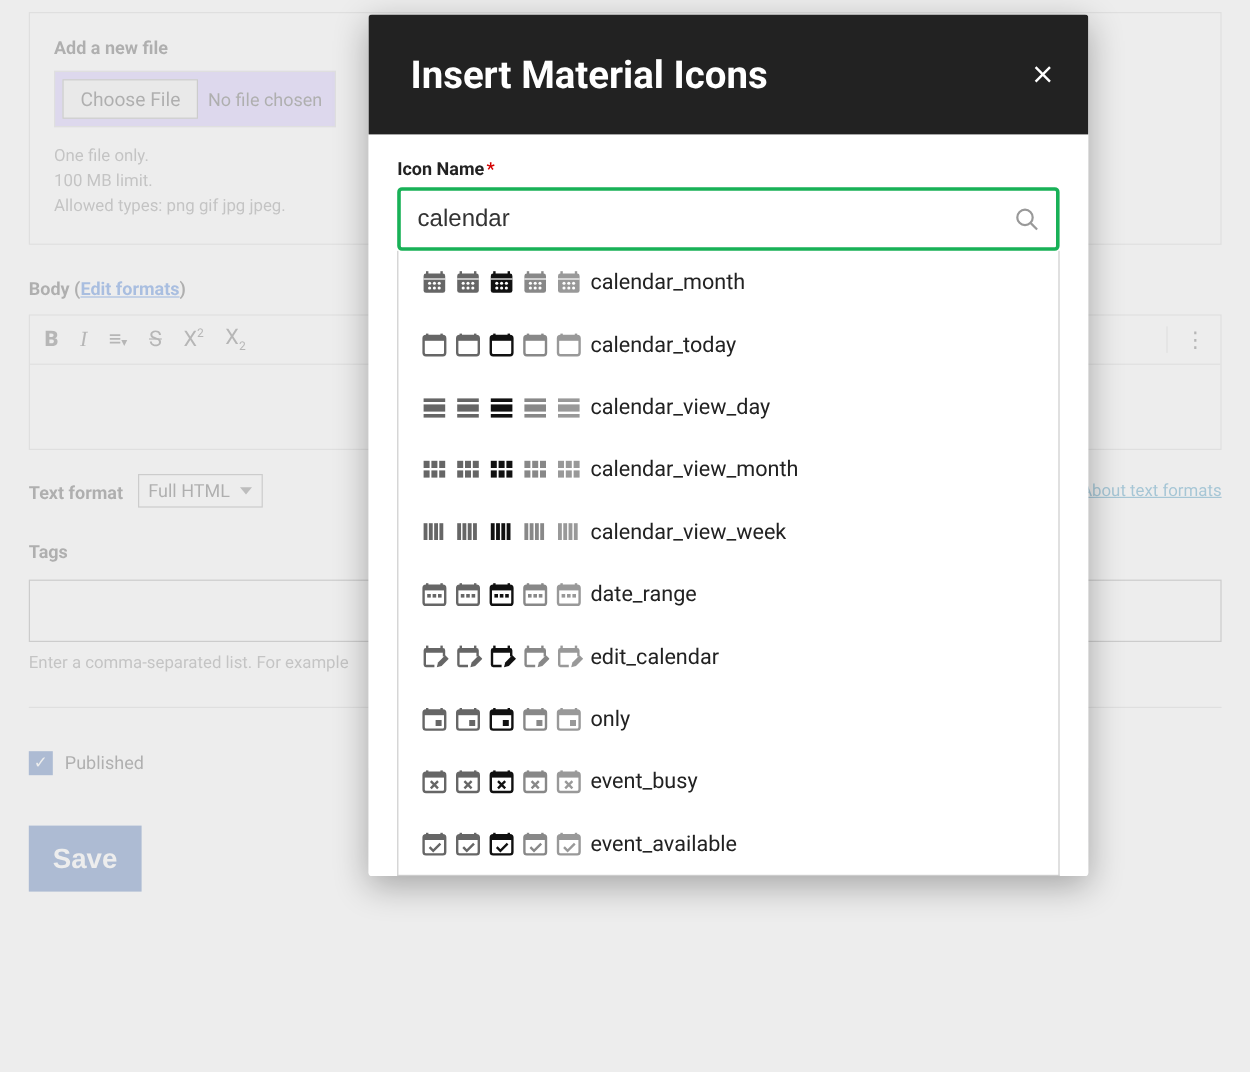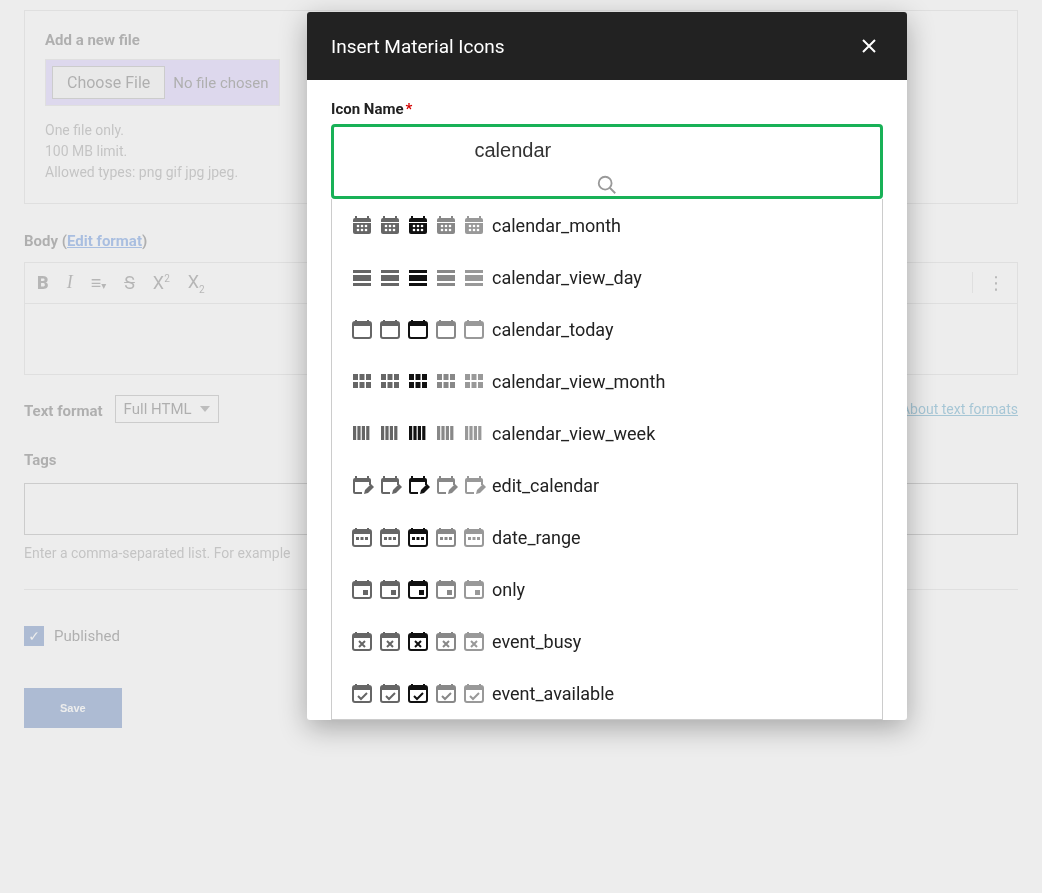--- a/index.html
+++ b/index.html
@@ -64,50 +64,50 @@
   .tags-input { border:1px solid #888; height:52px; width: 100%; margin-top:14px; }
   .tags-hint { color:#6c6c6c; font-size:14px; margin-top:10px;}
   .divider { border-top:1px solid #ccc; margin-top:28px; }
   .published-row { display:flex; align-items:center; gap:10px; margin-top:36px;}
   .checkbox {
     width:20px;height:20px;background:#1a4ea0;display:inline-flex;
     align-items:center;justify-content:center;color:#fff;font-size:14px;
   }
   .actions-bar { margin-top:42px; display:flex; gap:20px;}
   .btn-save {
-    background:#1a4ea0;color:#fff;font-weight:700;padding:14px 36px;border:none;font-size:11px;
+    background:#1a4ea0;color:#fff;font-weight:700;padding:14px 20px;border:none;font-size:23px;
   }
   .btn-preview {
     background:#d8d8d8;color:#222;font-weight:700;padding:14px 30px;border:none;font-size:17px;
   }
   
   .scrim {
     position:absolute; inset:0; background:rgba(230,230,230,0.72);
   }
   .modal {
     position:absolute; top:12px; left:307px; width:600px;
     background:#fff; box-shadow:0 8px 28px rgba(0,0,0,0.3);
     border-radius:3px; overflow:hidden;
   }
   .modal-head {
     background:#222; color:#fff; padding:20px 24px;
     display:flex; align-items:center; justify-content:space-between;
   }
-  .modal-head h2 { margin:0; font-size:19px; font-weight:400;}
+  .modal-head h2 { margin:11px; font-size:32px; font-weight:700;}
   .modal-close {
     width:28px;height:28px;display:flex;align-items:center;justify-content:center;
     cursor:pointer;
   }
   .modal-body { padding: 20px 24px 0 24px; }
   .modal-desc { font-size:18px; margin-bottom: 28px; }
   .field-label { font-weight:700; font-size:15px; }
   .req { color:#d40000; font-weight:700; margin-left:2px;}
   .search-wrap {
     border:3px solid #18b157; border-radius:4px; margin-top:6px;
-    display:flex; align-items:center; padding: 0; flex-direction: column;
+    display:flex; align-items:center; padding: 0;
   }
   .search-input {
     flex:1; border:none; outline:none; font-size:20px;
     padding: 12px 14px; color:#333; background:transparent;
   }
   .search-icon-box { width:48px; display:flex; align-items:center; justify-content:center; color:#888;}
   .results { border:1px solid #ccc; border-top:none; }
   .result-row {
     display:flex; align-items:center; gap:4px;
     padding: 14px 18px;
@@ -138,21 +138,21 @@
       </div>
     </div>
     <div class="hint">
       <div>One file only.</div>
       <div>100 MB limit.</div>
       <div>Allowed types: png gif jpg jpeg.</div>
     </div>
   </div>
 
   <div class="section-label">
-    <span>Body (</span><a class="link">Edit format</a><span>)</span>
+    <span>Body (</span><a class="link">Edit formats</a><span>)</span>
   </div>
   <div class="toolbar-wrap">
     <div class="toolbar">
       <span style="font-weight:900">B</span>
       <span style="font-style:italic;font-family:serif">I</span>
       <span>≡<span style="font-size:10px">▾</span></span>
       <span style="text-decoration:line-through">S</span>
       <span>X<sup style="font-size:10px">2</sup></span>
       <span>X<sub style="font-size:10px">2</sub></span>
       <span class="more">⋮</span>
@@ -287,60 +287,20 @@
                 <circle cx="16" cy="17" r="1.3" fill="#fff"></circle>
               </svg>
             </span>
           </div>
           <span class="icon-label">calendar_month</span>
         </div>
         <div class="result-row">
           <div class="variant-set">
             <span class="v-outl" style="color: rgb(102, 102, 102);">
               <svg viewBox="0 0 24 24">
-                <rect x="3" y="5" width="18" height="3" data-fill="" fill="rgb(102, 102, 102)"></rect>
-                <rect x="3" y="10" width="18" height="6" data-fill="" fill="rgb(102, 102, 102)"></rect>
-                <rect x="3" y="18" width="18" height="3" data-fill="" fill="rgb(102, 102, 102)"></rect>
-              </svg>
-            </span>
-            <span class="v-outl" style="color: rgb(102, 102, 102);">
-              <svg viewBox="0 0 24 24">
-                <rect x="3" y="5" width="18" height="3" data-fill="" fill="rgb(102, 102, 102)"></rect>
-                <rect x="3" y="10" width="18" height="6" data-fill="" fill="rgb(102, 102, 102)"></rect>
-                <rect x="3" y="18" width="18" height="3" data-fill="" fill="rgb(102, 102, 102)"></rect>
-              </svg>
-            </span>
-            <span class="v-fill" style="color: rgb(17, 17, 17);">
-              <svg viewBox="0 0 24 24">
-                <rect x="3" y="5" width="18" height="3" data-fill="" fill="rgb(17, 17, 17)"></rect>
-                <rect x="3" y="10" width="18" height="6" data-fill="" fill="rgb(17, 17, 17)"></rect>
-                <rect x="3" y="18" width="18" height="3" data-fill="" fill="rgb(17, 17, 17)"></rect>
-              </svg>
-            </span>
-            <span class="v-outl2" style="color: rgb(136, 136, 136);">
-              <svg viewBox="0 0 24 24">
-                <rect x="3" y="5" width="18" height="3" data-fill="" fill="rgb(136, 136, 136)"></rect>
-                <rect x="3" y="10" width="18" height="6" data-fill="" fill="rgb(136, 136, 136)"></rect>
-                <rect x="3" y="18" width="18" height="3" data-fill="" fill="rgb(136, 136, 136)"></rect>
-              </svg>
-            </span>
-            <span class="v-light" style="color: rgb(153, 153, 153);">
-              <svg viewBox="0 0 24 24">
-                <rect x="3" y="5" width="18" height="3" data-fill="" fill="rgb(153, 153, 153)"></rect>
-                <rect x="3" y="10" width="18" height="6" data-fill="" fill="rgb(153, 153, 153)"></rect>
-                <rect x="3" y="18" width="18" height="3" data-fill="" fill="rgb(153, 153, 153)"></rect>
-              </svg>
-            </span>
-          </div>
-          <span class="icon-label">calendar_view_day</span>
-        </div>
-        <div class="result-row">
-          <div class="variant-set">
-            <span class="v-outl" style="color: rgb(102, 102, 102);">
-              <svg viewBox="0 0 24 24">
                 <rect x="3" y="5" width="18" height="16" rx="2" fill="none" stroke-width="2" stroke="rgb(102, 102, 102)" data-fill="" style="fill:none"></rect>
                 <rect x="3" y="5" width="18" height="4" data-fill="" fill="rgb(102, 102, 102)"></rect>
                 <rect x="5" y="3" width="2" height="4" data-fill="" fill="rgb(102, 102, 102)"></rect>
                 <rect x="17" y="3" width="2" height="4" data-fill="" fill="rgb(102, 102, 102)"></rect>
               </svg>
             </span>
             <span class="v-outl" style="color: rgb(102, 102, 102);">
               <svg viewBox="0 0 24 24">
                 <rect x="3" y="5" width="18" height="16" rx="2" fill="none" stroke-width="2" stroke="rgb(102, 102, 102)" data-fill="" style="fill:none"></rect>
                 <rect x="3" y="5" width="18" height="4" data-fill="" fill="rgb(102, 102, 102)"></rect>
@@ -367,20 +327,60 @@
             <span class="v-light" style="color: rgb(153, 153, 153);">
               <svg viewBox="0 0 24 24">
                 <rect x="3" y="5" width="18" height="16" rx="2" fill="none" stroke-width="2" stroke="rgb(153, 153, 153)" data-fill="" style="fill:none"></rect>
                 <rect x="3" y="5" width="18" height="4" data-fill="" fill="rgb(153, 153, 153)"></rect>
                 <rect x="5" y="3" width="2" height="4" data-fill="" fill="rgb(153, 153, 153)"></rect>
                 <rect x="17" y="3" width="2" height="4" data-fill="" fill="rgb(153, 153, 153)"></rect>
               </svg>
             </span>
           </div>
           <span class="icon-label">calendar_today</span>
+        </div>
+        <div class="result-row">
+          <div class="variant-set">
+            <span class="v-outl" style="color: rgb(102, 102, 102);">
+              <svg viewBox="0 0 24 24">
+                <rect x="3" y="5" width="18" height="3" data-fill="" fill="rgb(102, 102, 102)"></rect>
+                <rect x="3" y="10" width="18" height="6" data-fill="" fill="rgb(102, 102, 102)"></rect>
+                <rect x="3" y="18" width="18" height="3" data-fill="" fill="rgb(102, 102, 102)"></rect>
+              </svg>
+            </span>
+            <span class="v-outl" style="color: rgb(102, 102, 102);">
+              <svg viewBox="0 0 24 24">
+                <rect x="3" y="5" width="18" height="3" data-fill="" fill="rgb(102, 102, 102)"></rect>
+                <rect x="3" y="10" width="18" height="6" data-fill="" fill="rgb(102, 102, 102)"></rect>
+                <rect x="3" y="18" width="18" height="3" data-fill="" fill="rgb(102, 102, 102)"></rect>
+              </svg>
+            </span>
+            <span class="v-fill" style="color: rgb(17, 17, 17);">
+              <svg viewBox="0 0 24 24">
+                <rect x="3" y="5" width="18" height="3" data-fill="" fill="rgb(17, 17, 17)"></rect>
+                <rect x="3" y="10" width="18" height="6" data-fill="" fill="rgb(17, 17, 17)"></rect>
+                <rect x="3" y="18" width="18" height="3" data-fill="" fill="rgb(17, 17, 17)"></rect>
+              </svg>
+            </span>
+            <span class="v-outl2" style="color: rgb(136, 136, 136);">
+              <svg viewBox="0 0 24 24">
+                <rect x="3" y="5" width="18" height="3" data-fill="" fill="rgb(136, 136, 136)"></rect>
+                <rect x="3" y="10" width="18" height="6" data-fill="" fill="rgb(136, 136, 136)"></rect>
+                <rect x="3" y="18" width="18" height="3" data-fill="" fill="rgb(136, 136, 136)"></rect>
+              </svg>
+            </span>
+            <span class="v-light" style="color: rgb(153, 153, 153);">
+              <svg viewBox="0 0 24 24">
+                <rect x="3" y="5" width="18" height="3" data-fill="" fill="rgb(153, 153, 153)"></rect>
+                <rect x="3" y="10" width="18" height="6" data-fill="" fill="rgb(153, 153, 153)"></rect>
+                <rect x="3" y="18" width="18" height="3" data-fill="" fill="rgb(153, 153, 153)"></rect>
+              </svg>
+            </span>
+          </div>
+          <span class="icon-label">calendar_view_day</span>
         </div>
         <div class="result-row">
           <div class="variant-set">
             <span class="v-outl" style="color: rgb(102, 102, 102);">
               <svg viewBox="0 0 24 24">
                 <rect x="3" y="5" width="18" height="14" fill="none"></rect>
                 <rect x="3" y="5" width="5" height="6" data-fill="" fill="rgb(102, 102, 102)"></rect>
                 <rect x="9.5" y="5" width="5" height="6" data-fill="" fill="rgb(102, 102, 102)"></rect>
                 <rect x="16" y="5" width="5" height="6" data-fill="" fill="rgb(102, 102, 102)"></rect>
                 <rect x="3" y="13" width="5" height="6" data-fill="" fill="rgb(102, 102, 102)"></rect>
@@ -477,65 +477,20 @@
                 <rect x="16.2" y="5" width="3.2" height="14" data-fill="" fill="rgb(153, 153, 153)"></rect>
               </svg>
             </span>
           </div>
           <span class="icon-label">calendar_view_week</span>
         </div>
         <div class="result-row">
           <div class="variant-set">
             <span class="v-outl" style="color: rgb(102, 102, 102);">
               <svg viewBox="0 0 24 24">
-                <path d="M3 7 a2 2 0 0 1 2 -2 h14 a2 2 0 0 1 2 2 v5 h-2 v-3 h-14 v10 h7 v2 h-7 a2 2 0 0 1 -2 -2 z" data-fill="" fill="rgb(102, 102, 102)"></path>
-                <rect x="5" y="3" width="2" height="4" data-fill="" fill="rgb(102, 102, 102)"></rect>
-                <rect x="17" y="3" width="2" height="4" data-fill="" fill="rgb(102, 102, 102)"></rect>
-                <path d="M14 21 l1-4 6-6 3 3 -6 6z" data-fill="" fill="rgb(102, 102, 102)"></path>
-              </svg>
-            </span>
-            <span class="v-outl" style="color: rgb(102, 102, 102);">
-              <svg viewBox="0 0 24 24">
-                <path d="M3 7 a2 2 0 0 1 2 -2 h14 a2 2 0 0 1 2 2 v5 h-2 v-3 h-14 v10 h7 v2 h-7 a2 2 0 0 1 -2 -2 z" data-fill="" fill="rgb(102, 102, 102)"></path>
-                <rect x="5" y="3" width="2" height="4" data-fill="" fill="rgb(102, 102, 102)"></rect>
-                <rect x="17" y="3" width="2" height="4" data-fill="" fill="rgb(102, 102, 102)"></rect>
-                <path d="M14 21 l1-4 6-6 3 3 -6 6z" data-fill="" fill="rgb(102, 102, 102)"></path>
-              </svg>
-            </span>
-            <span class="v-fill" style="color: rgb(17, 17, 17);">
-              <svg viewBox="0 0 24 24">
-                <path d="M3 7 a2 2 0 0 1 2 -2 h14 a2 2 0 0 1 2 2 v5 h-2 v-3 h-14 v10 h7 v2 h-7 a2 2 0 0 1 -2 -2 z" data-fill="" fill="rgb(17, 17, 17)"></path>
-                <rect x="5" y="3" width="2" height="4" data-fill="" fill="rgb(17, 17, 17)"></rect>
-                <rect x="17" y="3" width="2" height="4" data-fill="" fill="rgb(17, 17, 17)"></rect>
-                <path d="M14 21 l1-4 6-6 3 3 -6 6z" data-fill="" fill="rgb(17, 17, 17)"></path>
-              </svg>
-            </span>
-            <span class="v-outl2" style="color: rgb(136, 136, 136);">
-              <svg viewBox="0 0 24 24">
-                <path d="M3 7 a2 2 0 0 1 2 -2 h14 a2 2 0 0 1 2 2 v5 h-2 v-3 h-14 v10 h7 v2 h-7 a2 2 0 0 1 -2 -2 z" data-fill="" fill="rgb(136, 136, 136)"></path>
-                <rect x="5" y="3" width="2" height="4" data-fill="" fill="rgb(136, 136, 136)"></rect>
-                <rect x="17" y="3" width="2" height="4" data-fill="" fill="rgb(136, 136, 136)"></rect>
-                <path d="M14 21 l1-4 6-6 3 3 -6 6z" data-fill="" fill="rgb(136, 136, 136)"></path>
-              </svg>
-            </span>
-            <span class="v-light" style="color: rgb(153, 153, 153);">
-              <svg viewBox="0 0 24 24">
-                <path d="M3 7 a2 2 0 0 1 2 -2 h14 a2 2 0 0 1 2 2 v5 h-2 v-3 h-14 v10 h7 v2 h-7 a2 2 0 0 1 -2 -2 z" data-fill="" fill="rgb(153, 153, 153)"></path>
-                <rect x="5" y="3" width="2" height="4" data-fill="" fill="rgb(153, 153, 153)"></rect>
-                <rect x="17" y="3" width="2" height="4" data-fill="" fill="rgb(153, 153, 153)"></rect>
-                <path d="M14 21 l1-4 6-6 3 3 -6 6z" data-fill="" fill="rgb(153, 153, 153)"></path>
-              </svg>
-            </span>
-          </div>
-          <span class="icon-label">edit_calendar</span>
-        </div>
-        <div class="result-row">
-          <div class="variant-set">
-            <span class="v-outl" style="color: rgb(102, 102, 102);">
-              <svg viewBox="0 0 24 24">
                 <rect x="3" y="5" width="18" height="16" rx="2" fill="none" stroke="rgb(102, 102, 102)" stroke-width="2" data-fill="" style="fill:none"></rect>
                 <rect x="3" y="5" width="18" height="4" data-fill="" fill="rgb(102, 102, 102)"></rect>
                 <rect x="5" y="3" width="2" height="4" data-fill="" fill="rgb(102, 102, 102)"></rect>
                 <rect x="17" y="3" width="2" height="4" data-fill="" fill="rgb(102, 102, 102)"></rect>
                 <rect x="6" y="12" width="3" height="3" data-fill="" fill="rgb(102, 102, 102)"></rect>
                 <rect x="10.5" y="12" width="3" height="3" data-fill="" fill="rgb(102, 102, 102)"></rect>
                 <rect x="15" y="12" width="3" height="3" data-fill="" fill="rgb(102, 102, 102)"></rect>
               </svg>
             </span>
             <span class="v-outl" style="color: rgb(102, 102, 102);">
@@ -582,20 +537,65 @@
                 <rect x="15" y="12" width="3" height="3" data-fill="" fill="rgb(153, 153, 153)"></rect>
               </svg>
             </span>
           </div>
           <span class="icon-label">date_range</span>
         </div>
         <div class="result-row">
           <div class="variant-set">
             <span class="v-outl" style="color: rgb(102, 102, 102);">
               <svg viewBox="0 0 24 24">
+                <path d="M3 7 a2 2 0 0 1 2 -2 h14 a2 2 0 0 1 2 2 v5 h-2 v-3 h-14 v10 h7 v2 h-7 a2 2 0 0 1 -2 -2 z" data-fill="" fill="rgb(102, 102, 102)"></path>
+                <rect x="5" y="3" width="2" height="4" data-fill="" fill="rgb(102, 102, 102)"></rect>
+                <rect x="17" y="3" width="2" height="4" data-fill="" fill="rgb(102, 102, 102)"></rect>
+                <path d="M14 21 l1-4 6-6 3 3 -6 6z" data-fill="" fill="rgb(102, 102, 102)"></path>
+              </svg>
+            </span>
+            <span class="v-outl" style="color: rgb(102, 102, 102);">
+              <svg viewBox="0 0 24 24">
+                <path d="M3 7 a2 2 0 0 1 2 -2 h14 a2 2 0 0 1 2 2 v5 h-2 v-3 h-14 v10 h7 v2 h-7 a2 2 0 0 1 -2 -2 z" data-fill="" fill="rgb(102, 102, 102)"></path>
+                <rect x="5" y="3" width="2" height="4" data-fill="" fill="rgb(102, 102, 102)"></rect>
+                <rect x="17" y="3" width="2" height="4" data-fill="" fill="rgb(102, 102, 102)"></rect>
+                <path d="M14 21 l1-4 6-6 3 3 -6 6z" data-fill="" fill="rgb(102, 102, 102)"></path>
+              </svg>
+            </span>
+            <span class="v-fill" style="color: rgb(17, 17, 17);">
+              <svg viewBox="0 0 24 24">
+                <path d="M3 7 a2 2 0 0 1 2 -2 h14 a2 2 0 0 1 2 2 v5 h-2 v-3 h-14 v10 h7 v2 h-7 a2 2 0 0 1 -2 -2 z" data-fill="" fill="rgb(17, 17, 17)"></path>
+                <rect x="5" y="3" width="2" height="4" data-fill="" fill="rgb(17, 17, 17)"></rect>
+                <rect x="17" y="3" width="2" height="4" data-fill="" fill="rgb(17, 17, 17)"></rect>
+                <path d="M14 21 l1-4 6-6 3 3 -6 6z" data-fill="" fill="rgb(17, 17, 17)"></path>
+              </svg>
+            </span>
+            <span class="v-outl2" style="color: rgb(136, 136, 136);">
+              <svg viewBox="0 0 24 24">
+                <path d="M3 7 a2 2 0 0 1 2 -2 h14 a2 2 0 0 1 2 2 v5 h-2 v-3 h-14 v10 h7 v2 h-7 a2 2 0 0 1 -2 -2 z" data-fill="" fill="rgb(136, 136, 136)"></path>
+                <rect x="5" y="3" width="2" height="4" data-fill="" fill="rgb(136, 136, 136)"></rect>
+                <rect x="17" y="3" width="2" height="4" data-fill="" fill="rgb(136, 136, 136)"></rect>
+                <path d="M14 21 l1-4 6-6 3 3 -6 6z" data-fill="" fill="rgb(136, 136, 136)"></path>
+              </svg>
+            </span>
+            <span class="v-light" style="color: rgb(153, 153, 153);">
+              <svg viewBox="0 0 24 24">
+                <path d="M3 7 a2 2 0 0 1 2 -2 h14 a2 2 0 0 1 2 2 v5 h-2 v-3 h-14 v10 h7 v2 h-7 a2 2 0 0 1 -2 -2 z" data-fill="" fill="rgb(153, 153, 153)"></path>
+                <rect x="5" y="3" width="2" height="4" data-fill="" fill="rgb(153, 153, 153)"></rect>
+                <rect x="17" y="3" width="2" height="4" data-fill="" fill="rgb(153, 153, 153)"></rect>
+                <path d="M14 21 l1-4 6-6 3 3 -6 6z" data-fill="" fill="rgb(153, 153, 153)"></path>
+              </svg>
+            </span>
+          </div>
+          <span class="icon-label">edit_calendar</span>
+        </div>
+        <div class="result-row">
+          <div class="variant-set">
+            <span class="v-outl" style="color: rgb(102, 102, 102);">
+              <svg viewBox="0 0 24 24">
                 <rect x="3" y="5" width="18" height="16" rx="2" fill="none" stroke="rgb(102, 102, 102)" stroke-width="2" data-fill="" style="fill:none"></rect>
                 <rect x="3" y="5" width="18" height="4" data-fill="" fill="rgb(102, 102, 102)"></rect>
                 <rect x="5" y="3" width="2" height="4" data-fill="" fill="rgb(102, 102, 102)"></rect>
                 <rect x="17" y="3" width="2" height="4" data-fill="" fill="rgb(102, 102, 102)"></rect>
                 <rect x="13" y="13" width="5" height="5" data-fill="" fill="rgb(102, 102, 102)"></rect>
               </svg>
             </span>
             <span class="v-outl" style="color: rgb(102, 102, 102);">
               <svg viewBox="0 0 24 24">
                 <rect x="3" y="5" width="18" height="16" rx="2" fill="none" stroke="rgb(102, 102, 102)" stroke-width="2" data-fill="" style="fill:none"></rect>

